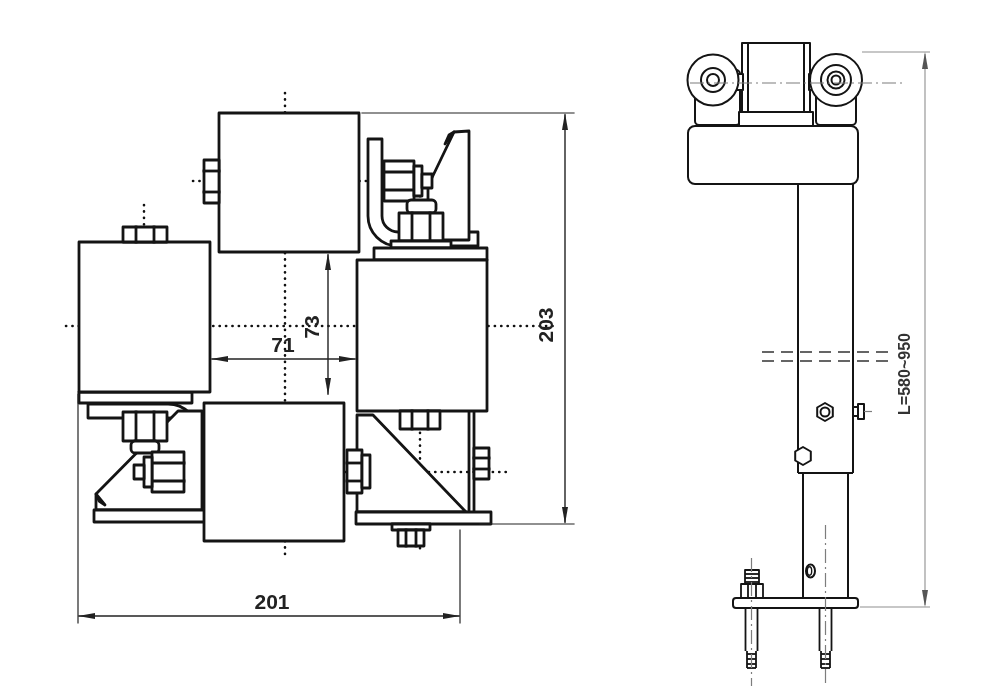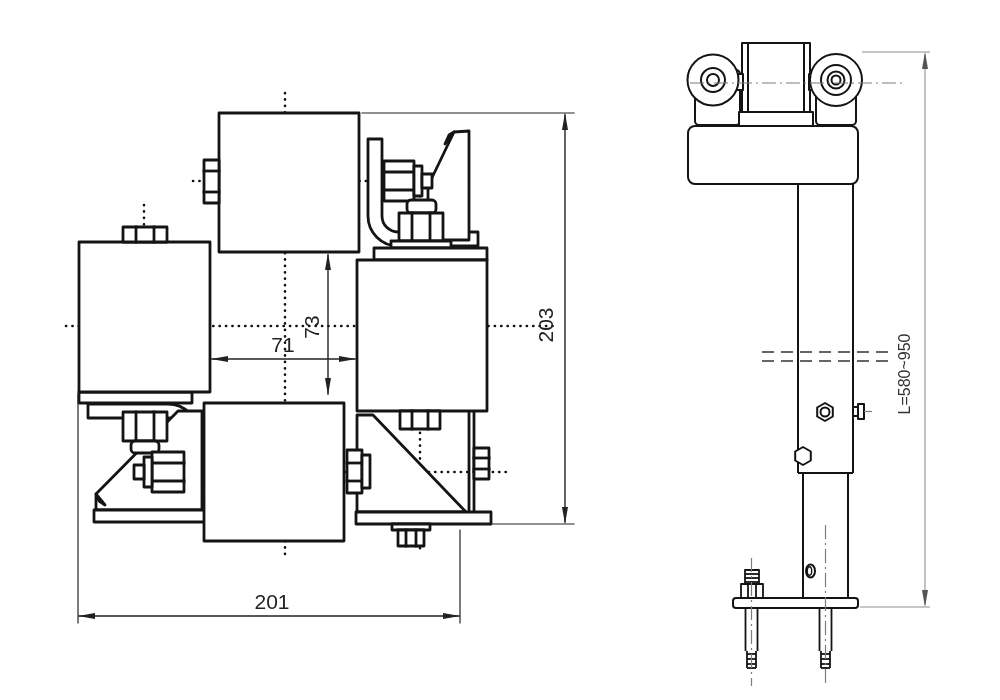--- a/index.html
+++ b/index.html
@@ -1,17 +1,17 @@
 <!DOCTYPE html>
 <html><head>
 <meta charset="utf-8">
 <style>
   html,body{margin:0;padding:0;background:#ffffff;}
   .stage{position:relative;width:1000px;height:700px;background:#fff;overflow:hidden;
-         font-family:"Liberation Sans", sans-serif;}
+         font-family:"Liberation Sans", sans-serif;font-weight:bold;}
   svg text{font-family:"Liberation Sans", sans-serif;fill:#222;}
   .dimtxt{font-size:21px;}
   .dimtxt-s{font-size:16px;fill:#333;}
 </style>
 </head>
 <body>
 
 <div class="stage">
 <svg width="1000" height="700" viewBox="0 0 1000 700">
 

